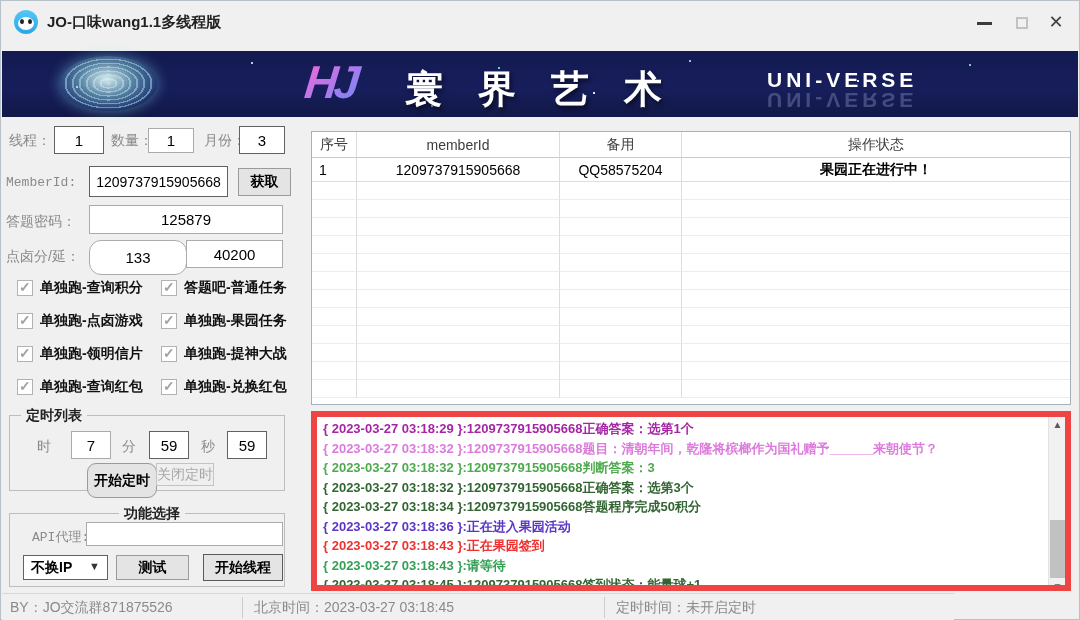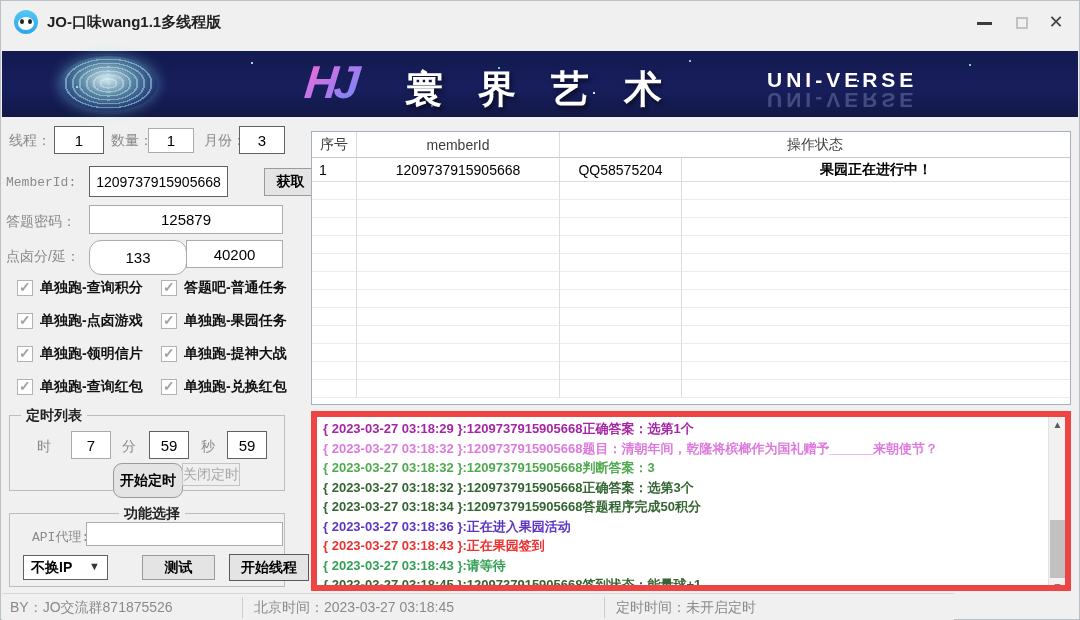--- a/index.html
+++ b/index.html
@@ -48,21 +48,21 @@
   .brand-en-reflect { position:absolute; left:765px; top:37px; font-size:21px; font-weight:800; color:#9aa6d0;
               letter-spacing:4px; white-space:nowrap; transform:scaleY(-1); opacity:0.35; }
 
   
   .lbl { position:absolute; font-size:14px; color:#8a8a8a; white-space:nowrap; }
   .lbl-mono { font-family:"Liberation Mono", monospace; font-size:13px; }
   .tbox { position:absolute; background:#fff; border:1px solid #616161; text-align:center;
           font-size:15px; color:#000; display:flex; align-items:center; justify-content:center; }
   .tbox.light { border-color:#ababab; }
   .ubtn { position:absolute; background:#e4e4e4; border:1px solid #9a9a9a; font-size:14px; color:#000;
-          display:flex; align-items:center; justify-content:center; font-weight:700;margin-left:26px; }
+          display:flex; align-items:center; justify-content:center; font-weight:700; }
   .ubtn.disabled { color:#a8a8a8; border-color:#c3c3c3; background:#efefef; font-weight:400; }
 
   .cb-grid { position:absolute; left:0; top:270px; width:300px; height:130px; }
   .cb-item { position:absolute; height:20px; display:flex; align-items:center; }
   .cb-box { width:16px; height:16px; background:#fff; border:1px solid #b2b2b2; position:relative; margin-right:7px; flex:0 0 16px; }
   .cb-box .chk { position:absolute; left:1px; top:-2px; font-size:14px; color:#a2a2a2; font-weight:700; }
   .cb-label { font-size:14px; color:#111; font-weight:700; white-space:nowrap; }
 
   .group { position:absolute; border:1px solid #bdbdbd; background:#f0f0f0; }
   .group-legend { position:absolute; font-size:14px; color:#222; font-weight:700; background:#f0f0f0; padding:0 5px; white-space:nowrap; }
@@ -216,20 +216,21 @@
     <span>不换IP</span>
     <span class="chev">▼</span>
   </div>
   <div class="ubtn" style="left:115px; top:554px; width:73px; height:25px;">测试</div>
   <div class="ubtn" style="left:202px; top:553px; width:80px; height:27px; border-color:#5a5a5a;">开始线程</div>
 
   <div class="grid-table">
       <div class="trow thead">
         <div class="cell col0">序号</div>
         <div class="cell col1">memberId</div>
+        <div class="cell col2">备用</div>
         <div class="cell col3">操作状态</div>
       </div>
       <div class="trow tdata">
         <div class="cell col0 c0">1</div>
         <div class="cell col1 c1">1209737915905668</div>
         <div class="cell col2 c2">QQ58575204</div>
         <div class="cell col3 c3">果园正在进行中！</div>
       </div>
       <div class="trow tempty">
         <div class="cell col0"></div>

